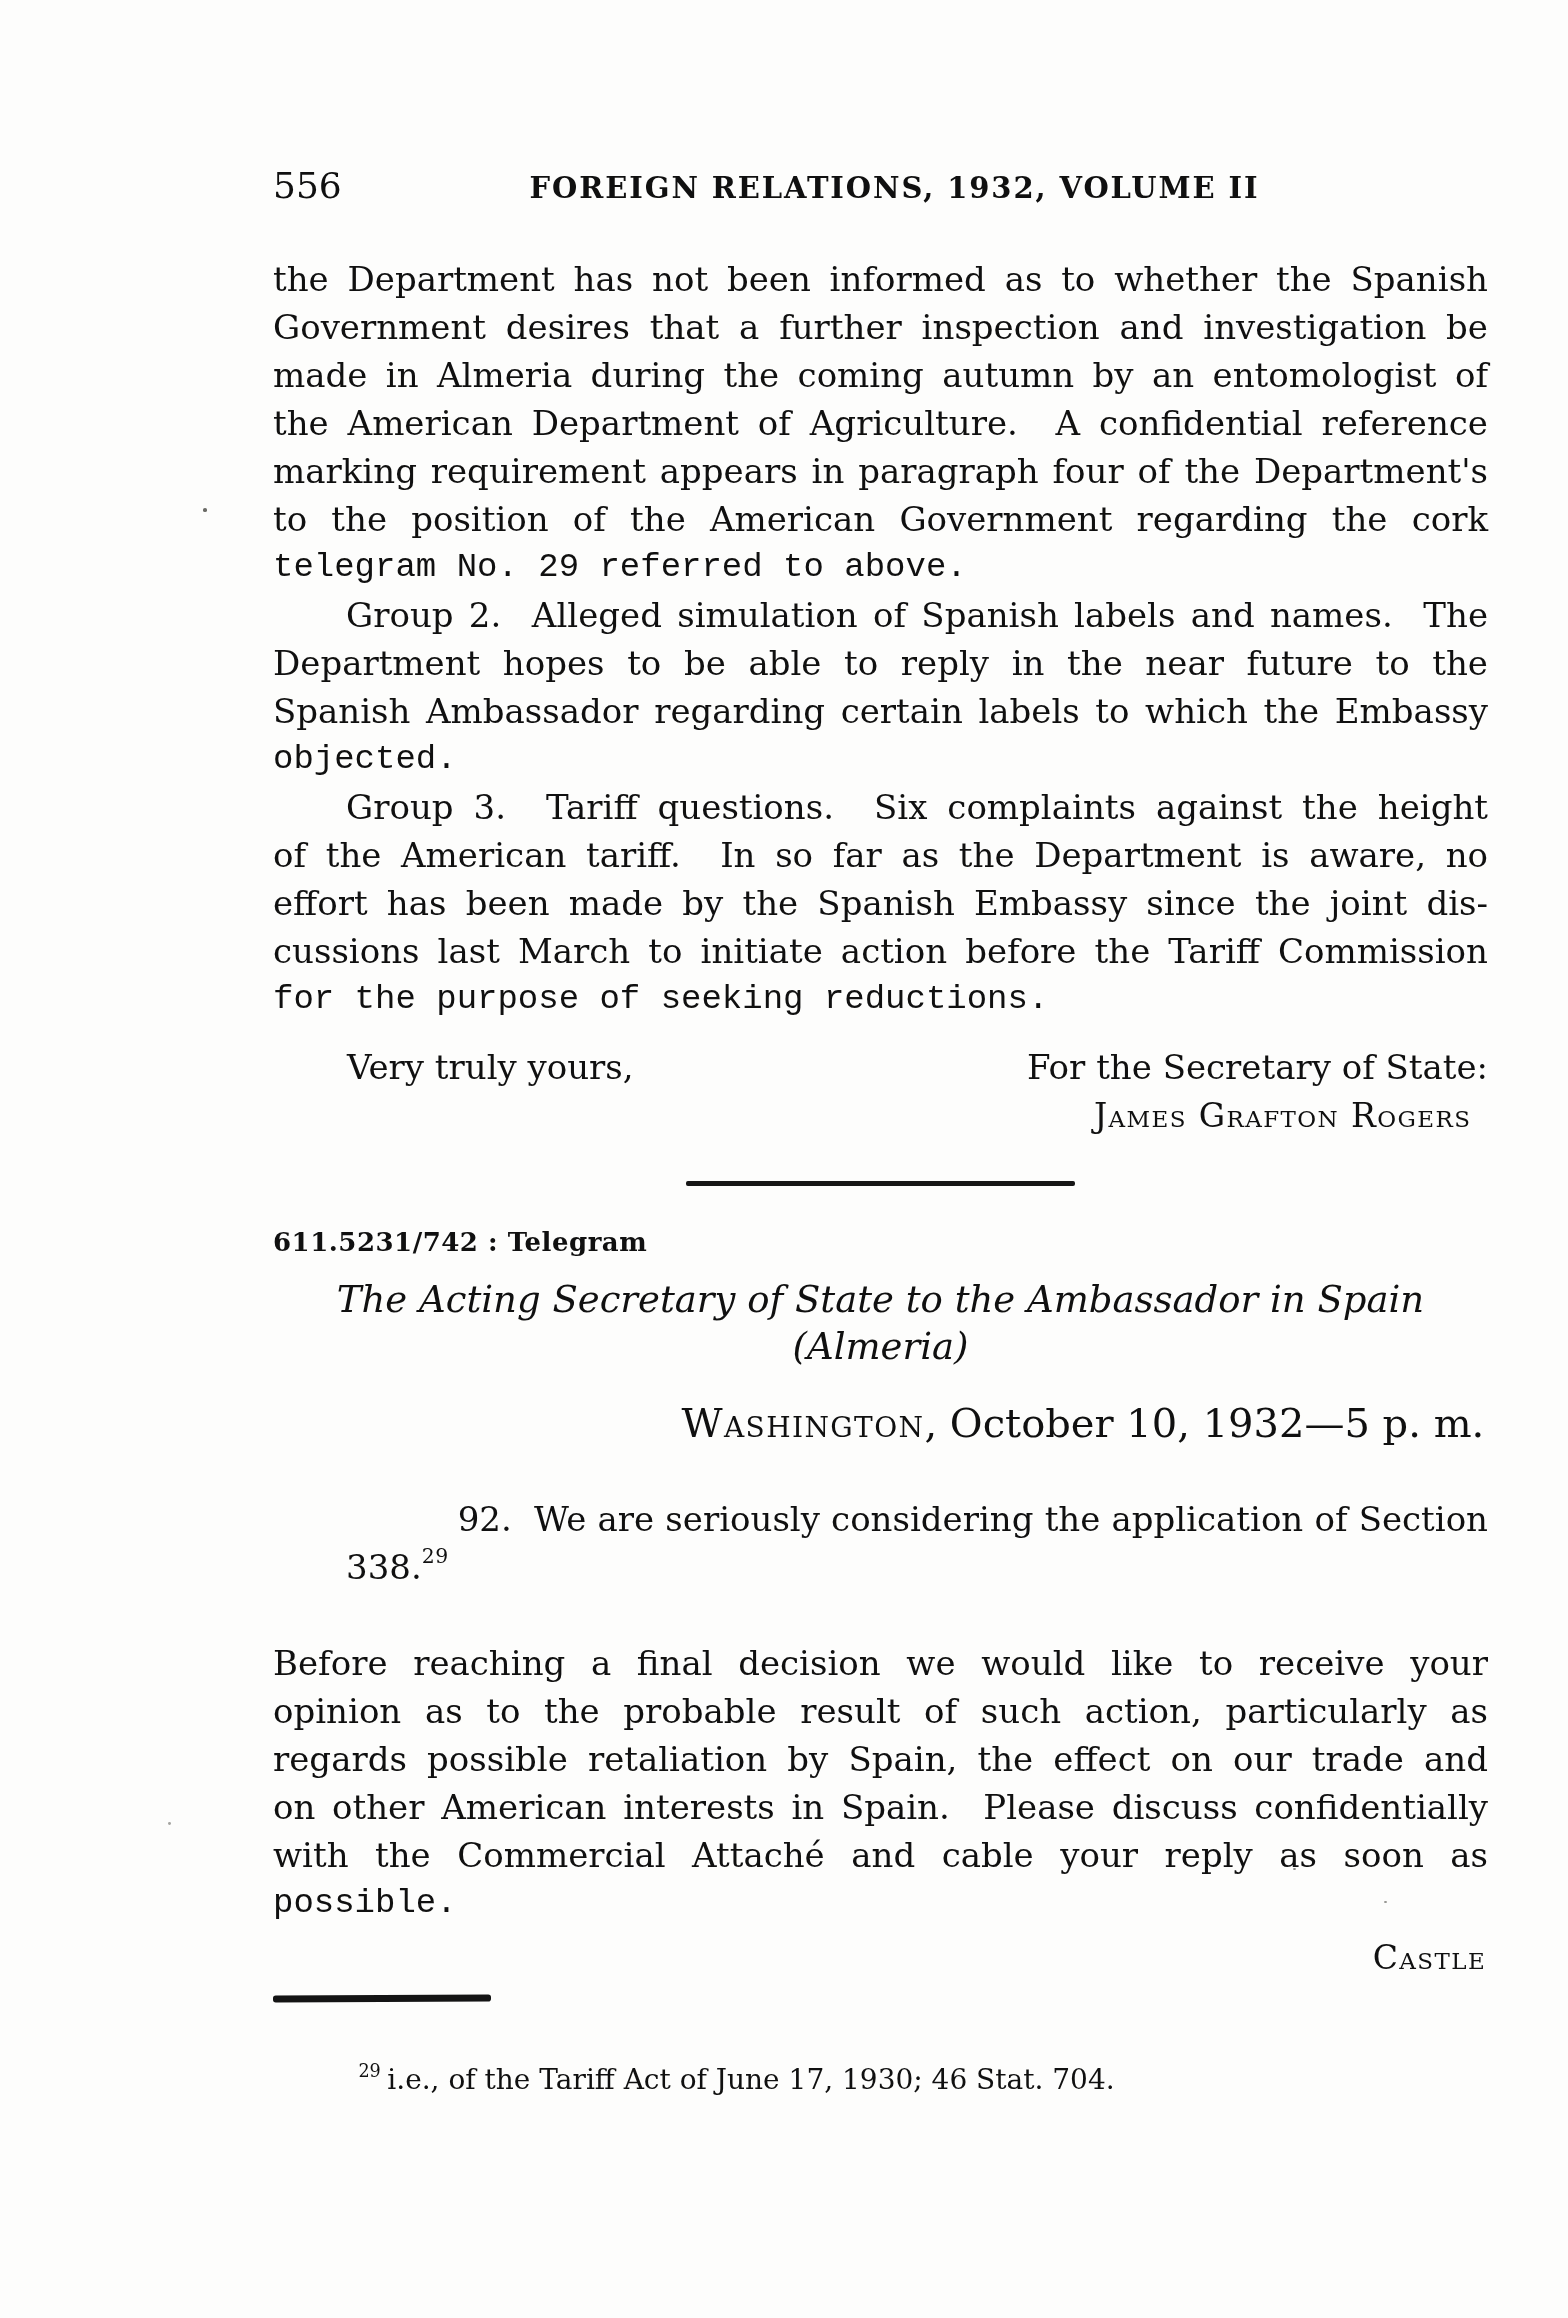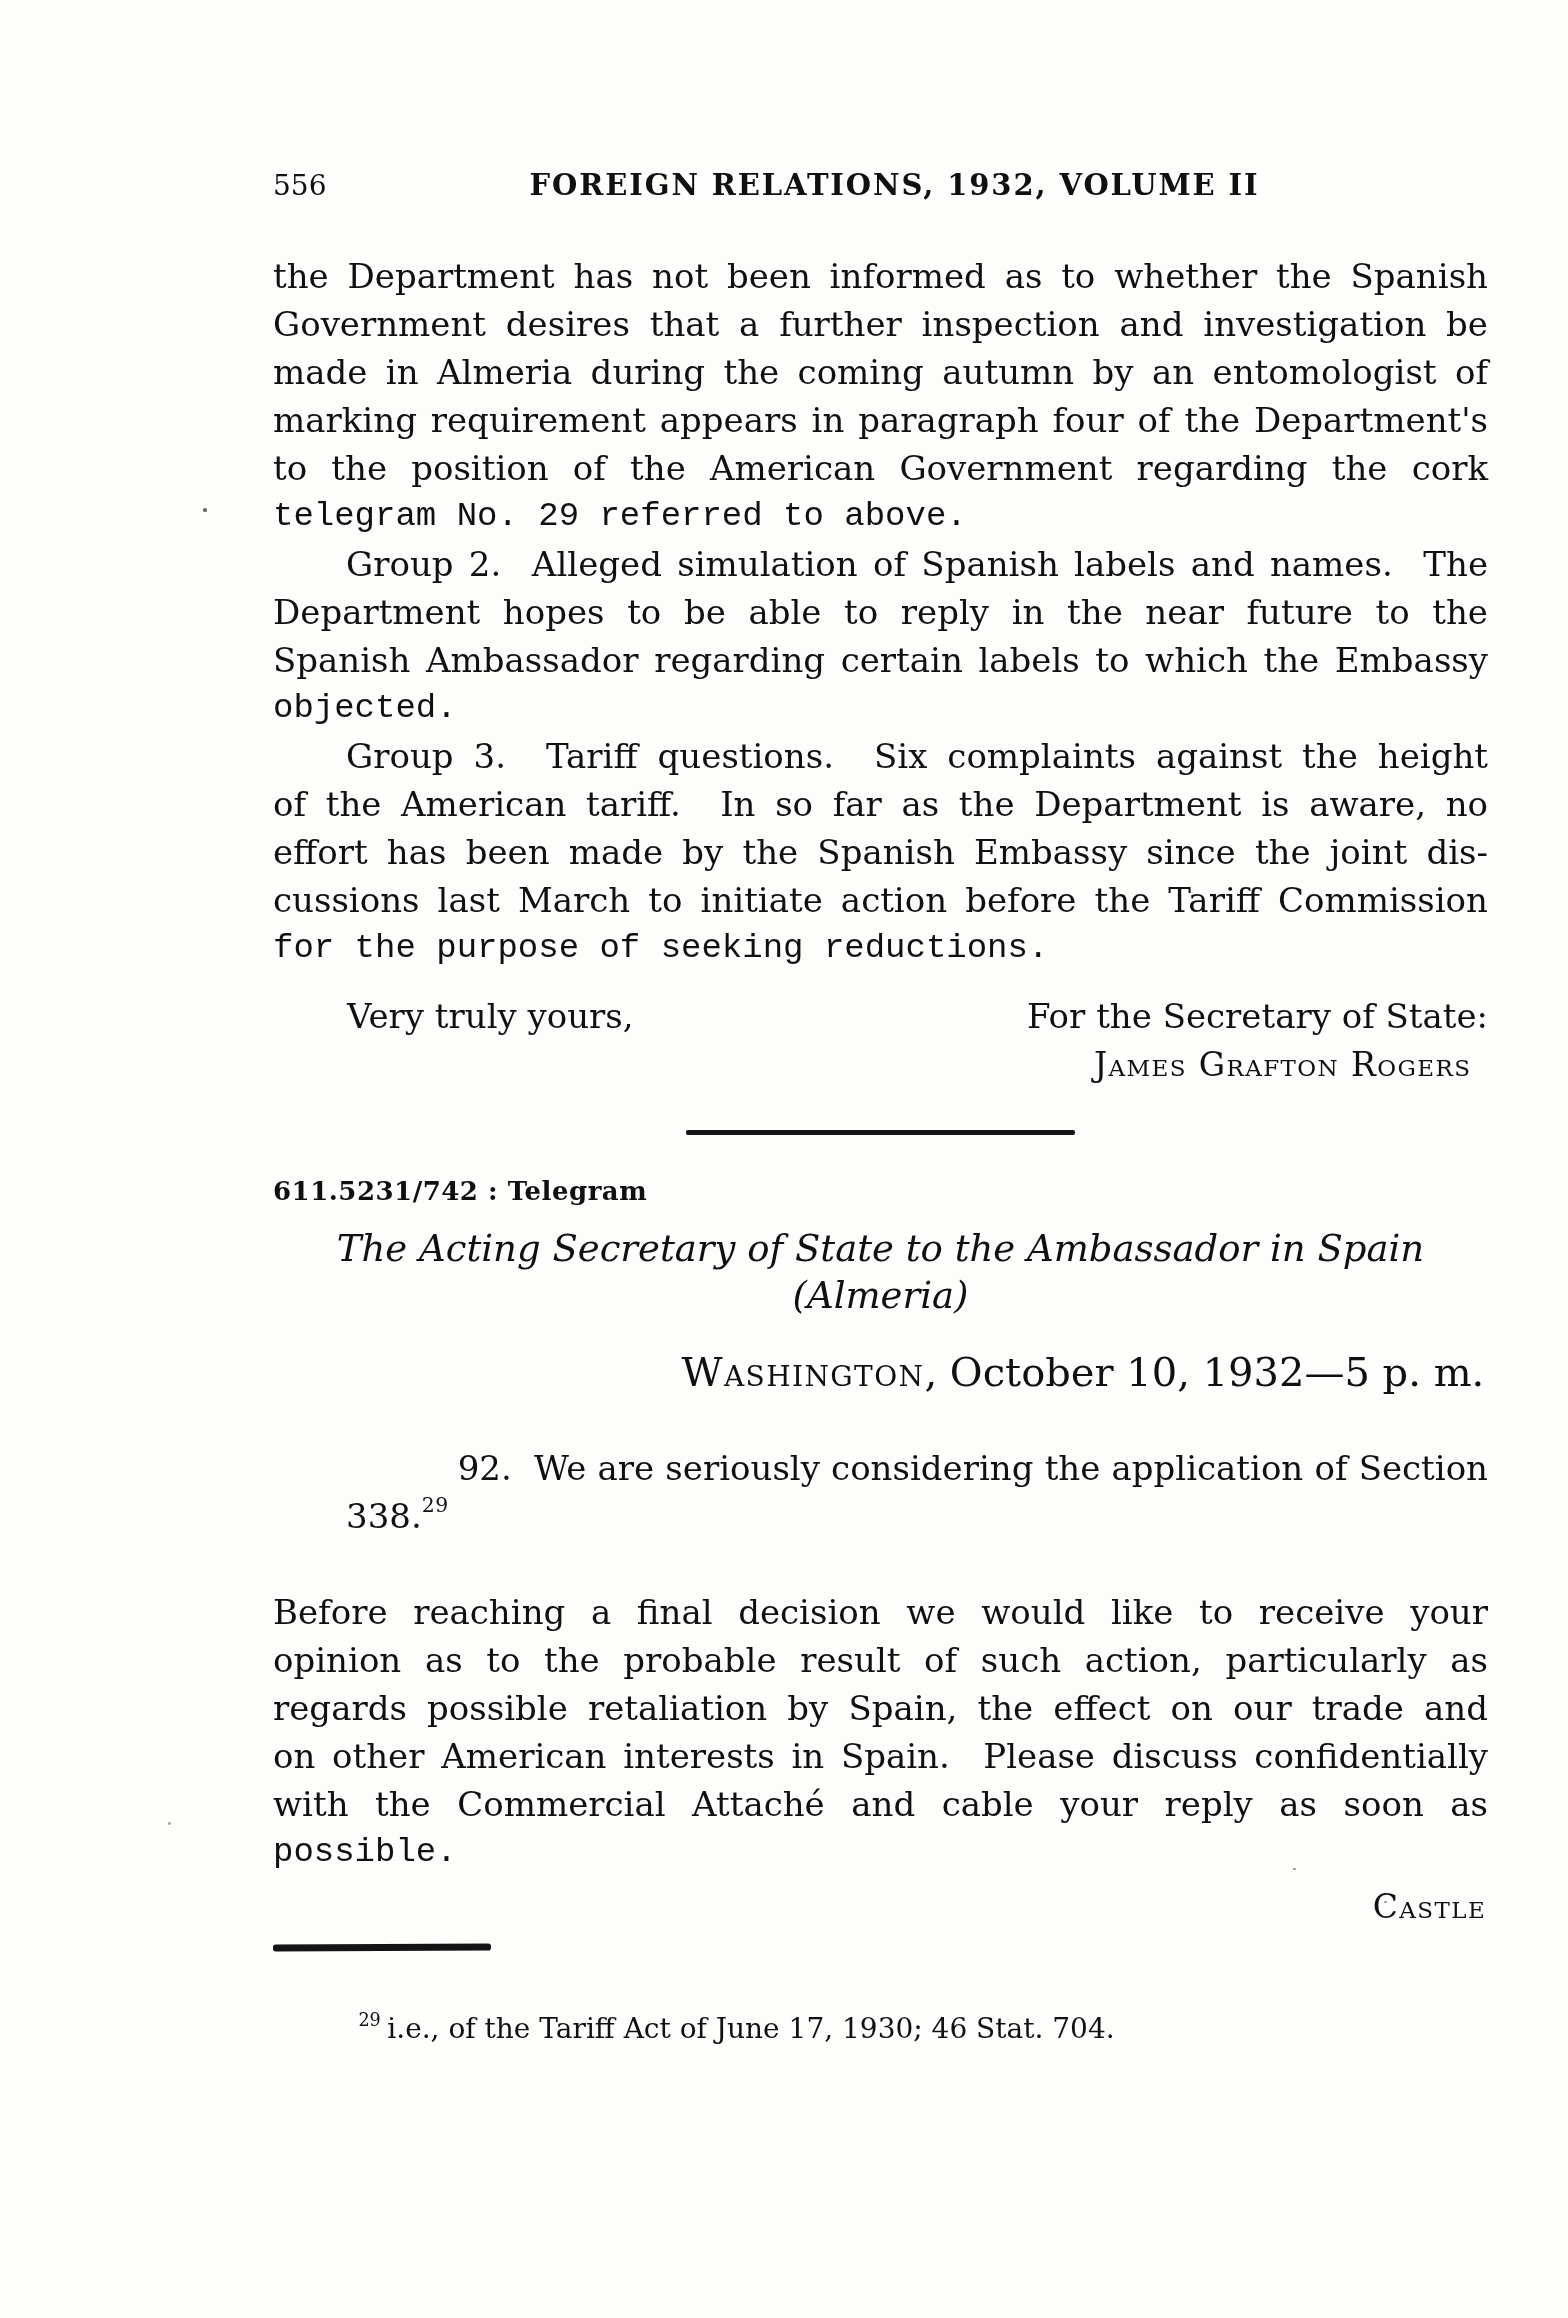--- a/index.html
+++ b/index.html
@@ -24,21 +24,21 @@
   }
   
   .running-head {
     display: grid;
     grid-template-columns: 1fr auto 1fr;
     align-items: baseline;
     margin-top: 165px;
     line-height: 41px;
   }
   .page-num {
-    font-size: 28px;
+    font-size: 36px;
     justify-self: start;
   }
   .run-title {
     font-size: 29px;
     font-weight: 700;
     letter-spacing: 1.9px;
     transform: translateX(14px);
     white-space: nowrap;
   }
   
@@ -168,20 +168,21 @@
       <span class="page-num">556</span>
       <span class="run-title">FOREIGN RELATIONS, 1932, VOLUME II</span>
       <span></span>
     </header>
 
     <section>
       <div class="para para-first">
           <div class="line">the Department has not been informed as to whether the Spanish</div>
           <div class="line">Government desires that a further inspection and investigation be</div>
           <div class="line">made in Almeria during the coming autumn by an entomologist of</div>
+          <div class="line">the American Department of Agriculture.  A confidential reference</div>
           <div class="line">marking requirement appears in paragraph four of the Department's</div>
           <div class="line">to the position of the American Government regarding the cork</div>
           <div class="line line-last">telegram No. 29 referred to above.</div>
         </div>
       <div class="para indent">
           <div class="line">Group 2.  Alleged simulation of Spanish labels and names.  The</div>
           <div class="line">Department hopes to be able to reply in the near future to the</div>
           <div class="line">Spanish Ambassador regarding certain labels to which the Embassy</div>
           <div class="line line-last">objected.</div>
         </div>

